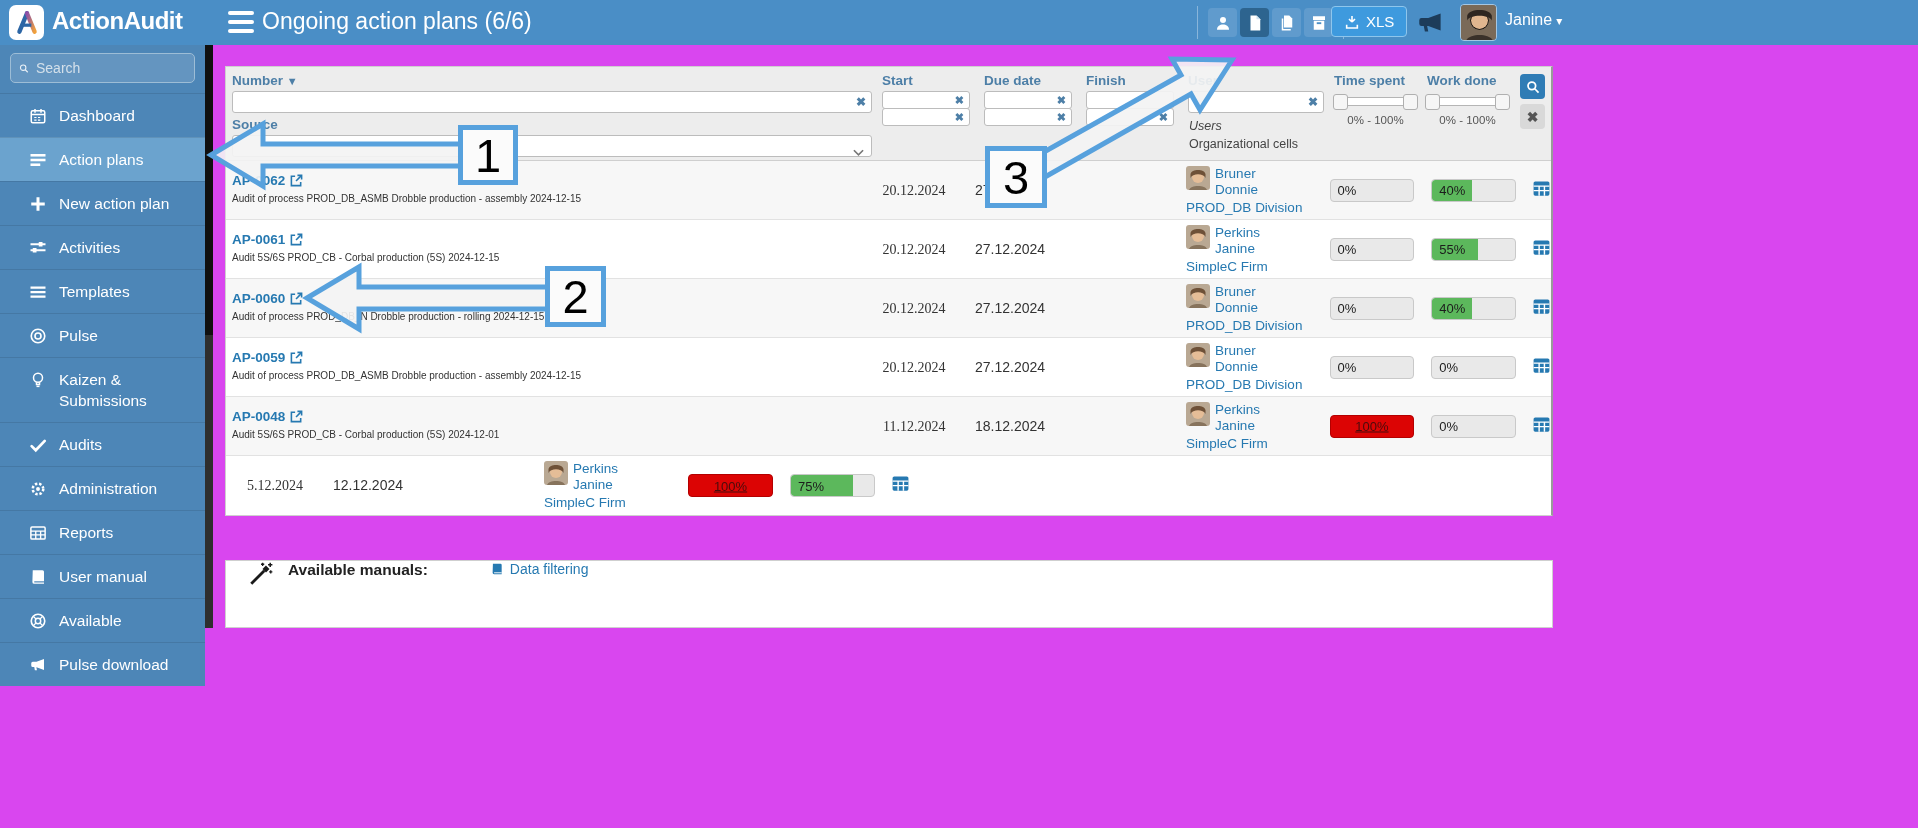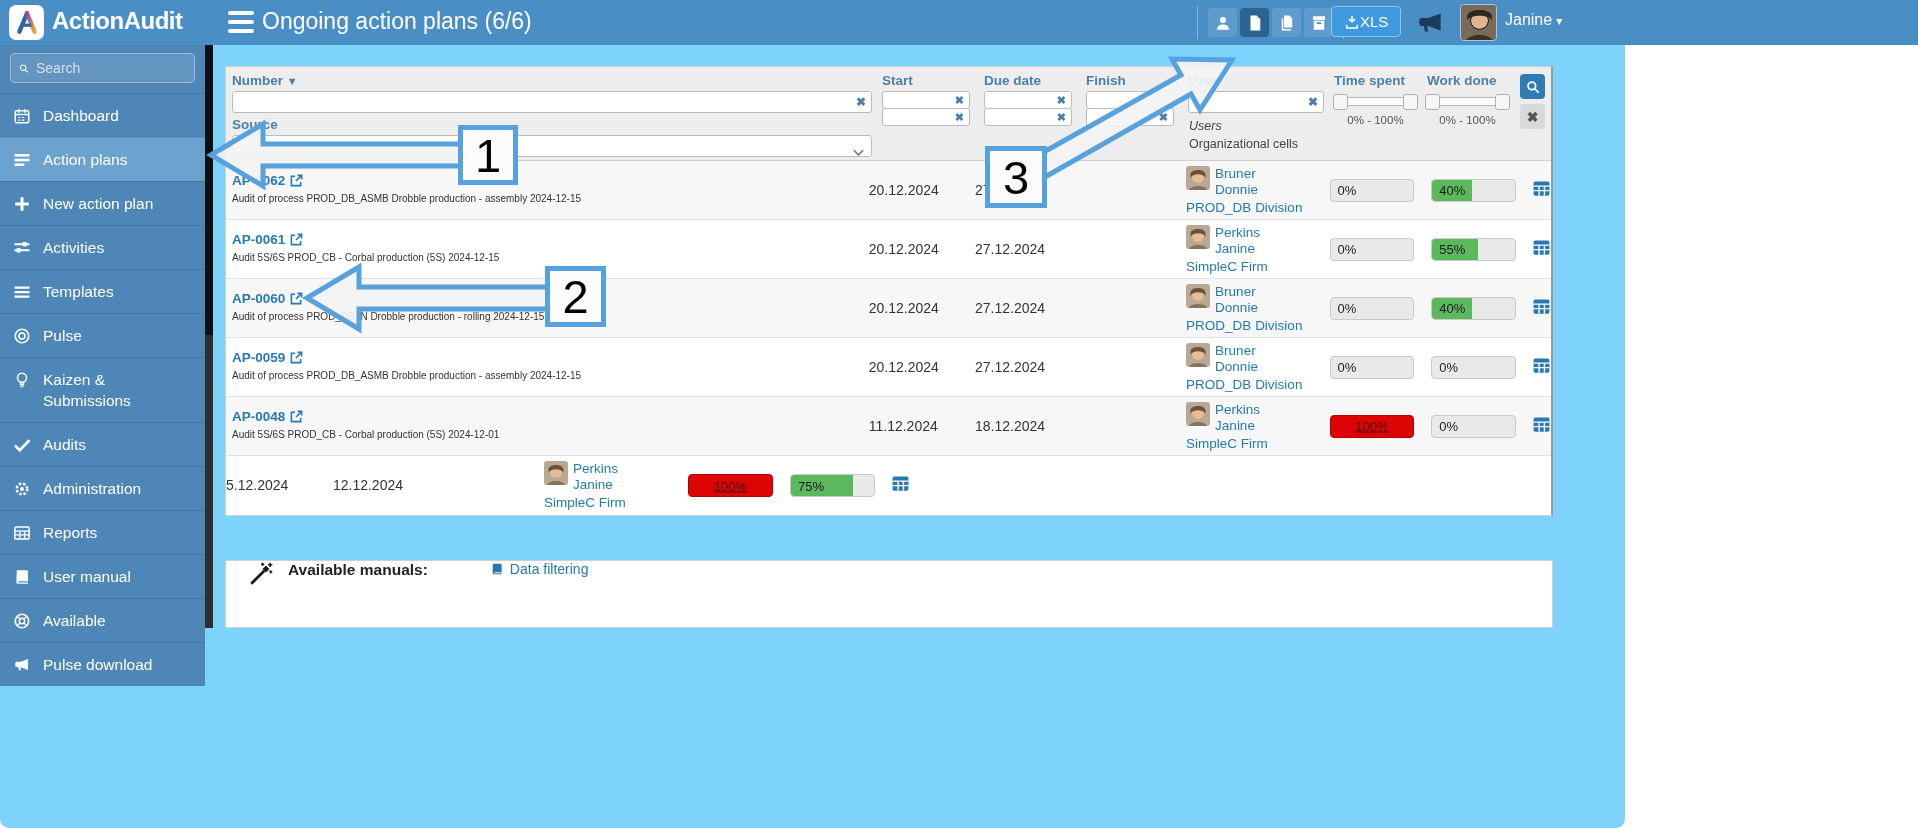--- a/index.html
+++ b/index.html
@@ -1,41 +1,41 @@
 <!DOCTYPE html>
 <html><head>
 <meta charset="utf-8">
 <style>
   * { box-sizing: border-box; margin: 0; padding: 0; }
   html,body { width:1918px; height:828px; }
   body { font-family:"Liberation Sans", sans-serif; background:#fff; overflow:hidden; }
-  #app { position:relative; width:1625px; height:828px; background:#7dd3fc;border-radius:9px; }
+  #app { position:relative; width:1918px; height:828px; background:#d946ef; }
 
   
   .header { position:absolute; left:0; top:0; width:1918px; height:45px; background:#4a8ec6; }
   .logo-box { position:absolute; left:9px; top:5px; width:35px; height:35px; background:#fff; border-radius:7px; display:flex; align-items:center; justify-content:center; }
   .brand { position:absolute; left:52px; top:7px; color:#fff; font-size:24px; font-weight:bold; letter-spacing:-0.5px; }
   .hamburger { position:absolute; left:228px; top:11px; width:26px; height:22px; display:flex; flex-direction:column; justify-content:space-between; cursor:pointer; }
   .hamburger span { display:block; height:4px; background:#fff; border-radius:2px; }
   .page-title { position:absolute; left:262px; top:8px; color:#fff; font-size:23px; font-weight:300; }
   .view-group { position:absolute; left:1197px; top:6px; display:flex; gap:3px; padding:2px; border-left:1px solid rgba(255,255,255,.35); border-right:1px solid rgba(255,255,255,.35); padding:2px 10px; }
   .view-btn { width:29px; height:29px; border-radius:4px; background:rgba(255,255,255,.12); display:flex; align-items:center; justify-content:center; cursor:pointer; }
   .view-btn.active { background:#2d648f; }
-  .xls-btn { position:absolute; left:1331px; top:6px; height:31px; padding:0 12px; background:#3e9ade; border:1px solid #8fc6ec; border-radius:4px; color:#fff; font-size:15px; display:flex; align-items:center; cursor:pointer; }
+  .xls-btn { position:absolute; left:1331px; top:6px; height:31px; padding:0 12px; background:#3e9ade; border:1px solid #8fc6ec; border-radius:4px; color:#fff; font-size:15px; display:flex; align-items:center; gap:6px; cursor:pointer; }
   .mega-wrap { position:absolute; left:1417px; top:9px; }
   .avatar-hd { position:absolute; left:1460px; top:4px; width:37px; height:37px; border-radius:4px; overflow:hidden; border:1px solid rgba(255,255,255,.5); }
   .user-name { position:absolute; left:1505px; top:11px; color:#fff; font-size:16px; cursor:pointer; }
   .user-name .caret { font-size:12px; margin-left:4px; }
 
   
   .sidebar { position:absolute; left:0; top:45px; width:205px; background:#4d86b7; padding-bottom:0; }
   .side-search { margin:8px 10px 10px 10px; height:30px; background:rgba(255,255,255,.13); border:1px solid #9dbdd6; border-radius:5px; display:flex; align-items:center; padding:0 8px; gap:7px; }
   .side-search input { background:transparent; border:none; outline:none; color:#e8eef4; font-size:14px; width:150px; font-family:"Liberation Sans",sans-serif; }
   .side-search input::placeholder { color:#d4e0ea; }
-  .nav-item { display:flex; align-items:flex-start; gap:11px; padding:11px 12px; color:#fff; font-size:15.5px; cursor:pointer; border-top:1px solid rgba(0,0,0,.10); line-height:21px; }
+  .nav-item { display:flex; align-items:flex-start; gap:11px; padding:11px 28px; color:#fff; font-size:15.5px; cursor:pointer; border-top:1px solid rgba(0,0,0,.10); line-height:21px; }
   .nav-item:first-of-type { border-top:none; }
   .nav-item.active { background:#6ba3ce; }
   .nav-ico { width:20px; min-width:20px; height:20px; display:flex; align-items:center; justify-content:center; margin-top:1px; }
   .scroll-strip { position:absolute; left:205px; top:45px; width:8px; height:583px; background:#2e2e2e; }
   .scroll-strip .thumb { position:absolute; left:0; top:0; width:8px; height:290px; background:#101010; }
 
   
   .table-block { position:absolute; left:225px; top:66px; width:1328px; border:1px solid #cfcfcf; border-right:2px solid #9a9a9a; background:#fff; }
   .filter-panel { position:relative; height:94px; background:#ededed; border-bottom:1px solid #cfcfcf; }
   .f-label { position:absolute; font-size:13.5px; font-weight:bold; color:#4d7fa7; }
@@ -52,21 +52,21 @@
   .mini-btn.clear { background:#d9d9d9; color:#555; font-weight:bold; font-size:14px; }
   .f-caption { position:absolute; font-size:12.5px; color:#444; }
 
   .rows {}
   .row { display:flex; height:59px; border-bottom:1px solid #e2e2e2; background:#fff; position:relative; }
   .row:nth-of-type(odd) { background:#f7f7f7; }
   .row:last-of-type { border-bottom:none; }
   .cell-desc { width:645px; padding:10px 0 0 6px; overflow:hidden; }
   .ap-link { color:#2679b1; font-weight:bold; font-size:13.5px; text-decoration:none; display:inline-flex; align-items:center; gap:5px; cursor:pointer; }
   .desc-text { font-size:10px; color:#333; margin-top:4px; white-space:nowrap; }
-  .cell-start { width:77px; text-align:left; font-size:14px; color:#333; line-height:59px; }
+  .cell-start { width:77px; text-align:right; font-size:14px; color:#333; line-height:59px;font-family:Liberation Serif, serif; }
   .cell-due { width:100px; text-align:right; font-size:14px; color:#333; line-height:59px; }
   .cell-user { margin-left:141px; width:144px; padding-top:5px; font-size:13.5px; line-height:16px; white-space:nowrap; }
   .user-flex { display:flex; gap:5px; }
   .avatar-sm { width:24px; min-width:24px; height:24px; border-radius:3px; overflow:hidden; }
   .user-link { color:#2679b1; cursor:pointer; }
   .org-link { color:#2679b1; cursor:pointer; display:block; margin-top:2px; }
   .cell-time { width:85px; align-self:center; }
   .cell-work { width:85px; margin-left:17px; align-self:center; }
   .chip { position:relative; height:23px; background:#e9e9e9; border:1px solid #c9c9c9; border-radius:4px; overflow:hidden; }
   .chip-fill { position:absolute; left:0; top:0; bottom:0; border-radius:3px 0 0 3px; }

